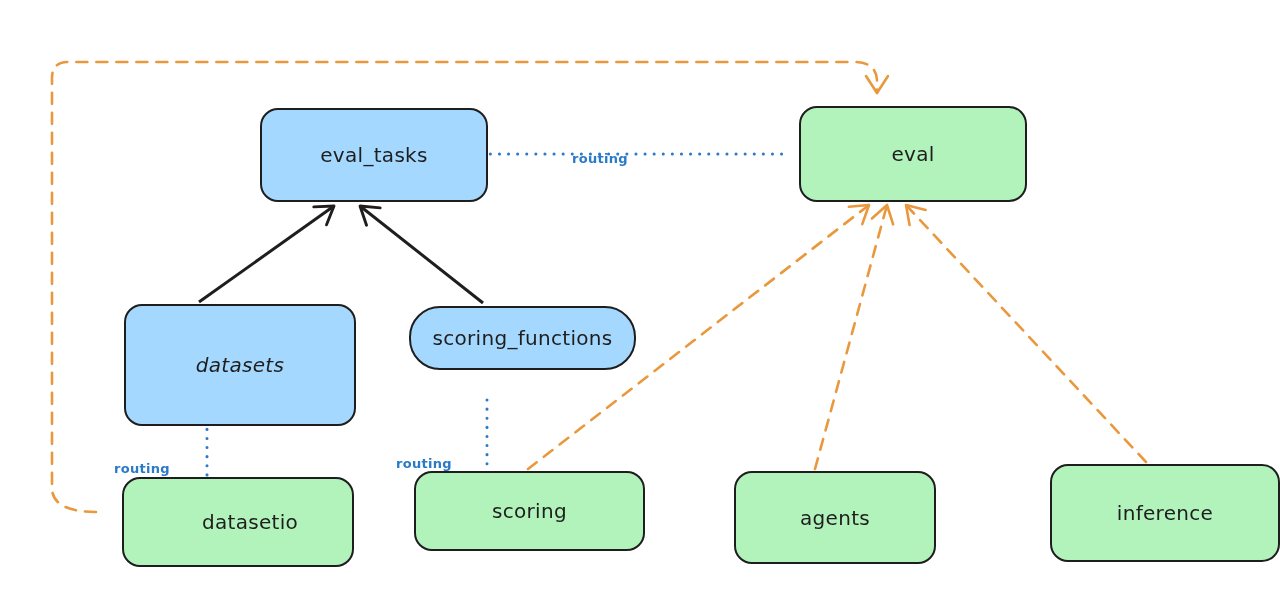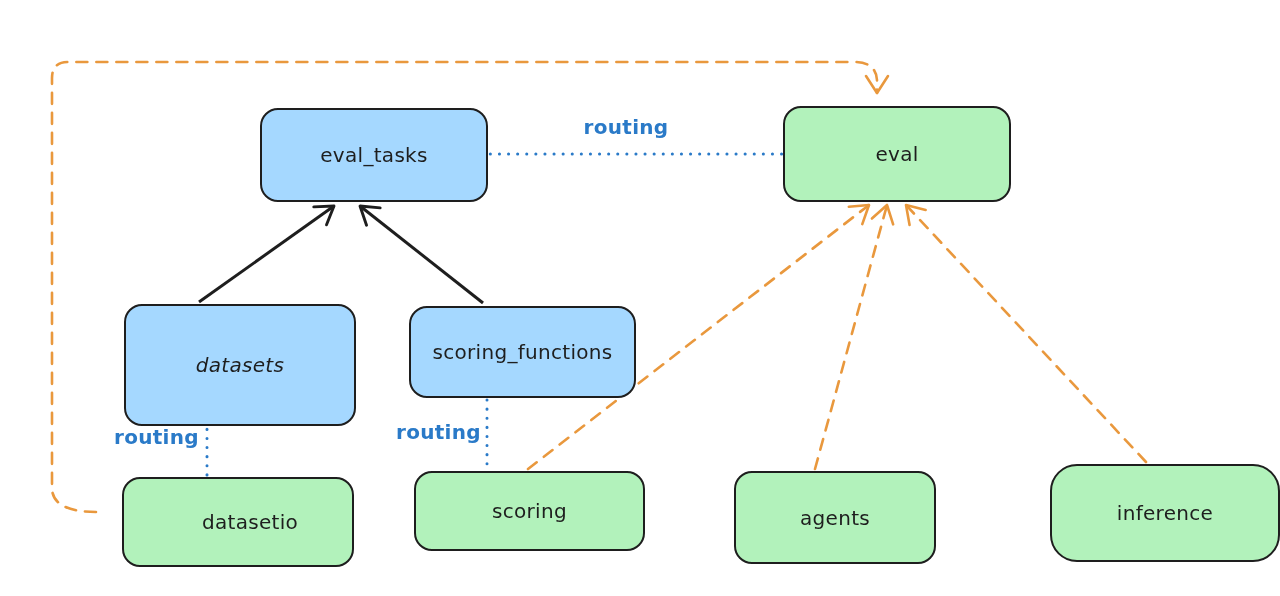--- a/index.html
+++ b/index.html
@@ -29,24 +29,25 @@
     letter-spacing: 0.3px;
     margin-left: 27px;
   }
   .node.blue  { background: #a5d8ff; }
   .node.green { background: #b2f2bb; }
   .node-label { white-space: nowrap; }
   .edge-label {
     position: absolute;
     color: #2a7ac8;
     font-weight: bold;
-    font-size: 20px;
-    text-align: center;
+    font-size: 13px;
+    text-align: left;
     letter-spacing: 0.3px;
     white-space: nowrap;
+    margin-top: 36px;
   }
 </style>
 </head>
 <body>
 
 <div class="canvas">
 
   <svg class="edges" viewBox="0 0 1280 596" xmlns="http://www.w3.org/2000/svg">
     <defs>
       <marker id="ah-black" markerUnits="userSpaceOnUse" markerWidth="34" markerHeight="34" refX="25" refY="17" orient="auto">
@@ -67,45 +68,45 @@
     <path d="M96 512 C 74 512 52 507 52 488 L52 78 Q52 62 68 62 L854 62 Q876 62 877 80 L877 93" fill="none" stroke="#e9983d" stroke-width="2.6" stroke-dasharray="11 9" stroke-linecap="round" marker-end="url(#ah-orange)"></path>
     <path d="M528 469 L869 205" fill="none" stroke="#e9983d" stroke-width="2.6" stroke-dasharray="11 9" stroke-linecap="round" marker-end="url(#ah-orange)"></path>
     <path d="M815 469 L887 205" fill="none" stroke="#e9983d" stroke-width="2.6" stroke-dasharray="11 9" stroke-linecap="round" marker-end="url(#ah-orange)"></path>
     <path d="M1146 462 L906 205" fill="none" stroke="#e9983d" stroke-width="2.6" stroke-dasharray="11 9" stroke-linecap="round" marker-end="url(#ah-orange)"></path>
   </svg>
 
   <div class="node blue" style="left:233px; top:108px; width:228px; height:94px;">
     <span class="node-label">eval_tasks</span>
   </div>
 
-  <div class="node green" style="left:756px; top:106px; width:228px; height:96px;text-align:right;">
+  <div class="node green" style="left:772px; top:106px; width:228px; height:96px;text-align:right;">
     <span class="node-label">eval</span>
   </div>
 
   <div class="node blue" style="left:97px; top:304px; width:232px; height:122px;font-style:italic;">
     <span class="node-label">datasets</span>
   </div>
 
-  <div class="node blue" style="left:382px; top:306px; width:227px; height:92px;">
+  <div class="node blue" style="left:382px; top:306px; width:227px; height:64px;border-radius:31px;">
     <span class="node-label">scoring_functions</span>
   </div>
 
   <div class="node green" style="left:95px; top:477px; width:232px; height:90px;padding-left:24px;">
     <span class="node-label">datasetio</span>
   </div>
 
   <div class="node green" style="left:387px; top:471px; width:231px; height:80px;">
     <span class="node-label">scoring</span>
   </div>
 
   <div class="node green" style="left:707px; top:471px; width:202px; height:93px;">
     <span class="node-label">agents</span>
   </div>
 
-  <div class="node green" style="left:1023px; top:464px; width:230px; height:98px;border-radius:27px;">
+  <div class="node green" style="left:1023px; top:464px; width:230px; height:98px;">
     <span class="node-label">inference</span>
   </div>
 
   <div class="edge-label" style="left:572px; top:115px; width:108px;">routing</div>
 
   <div class="edge-label" style="left:114px; top:425px; width:84px;">routing</div>
 
   <div class="edge-label" style="left:396px; top:420px; width:84px;">routing</div>
 
 </div>

